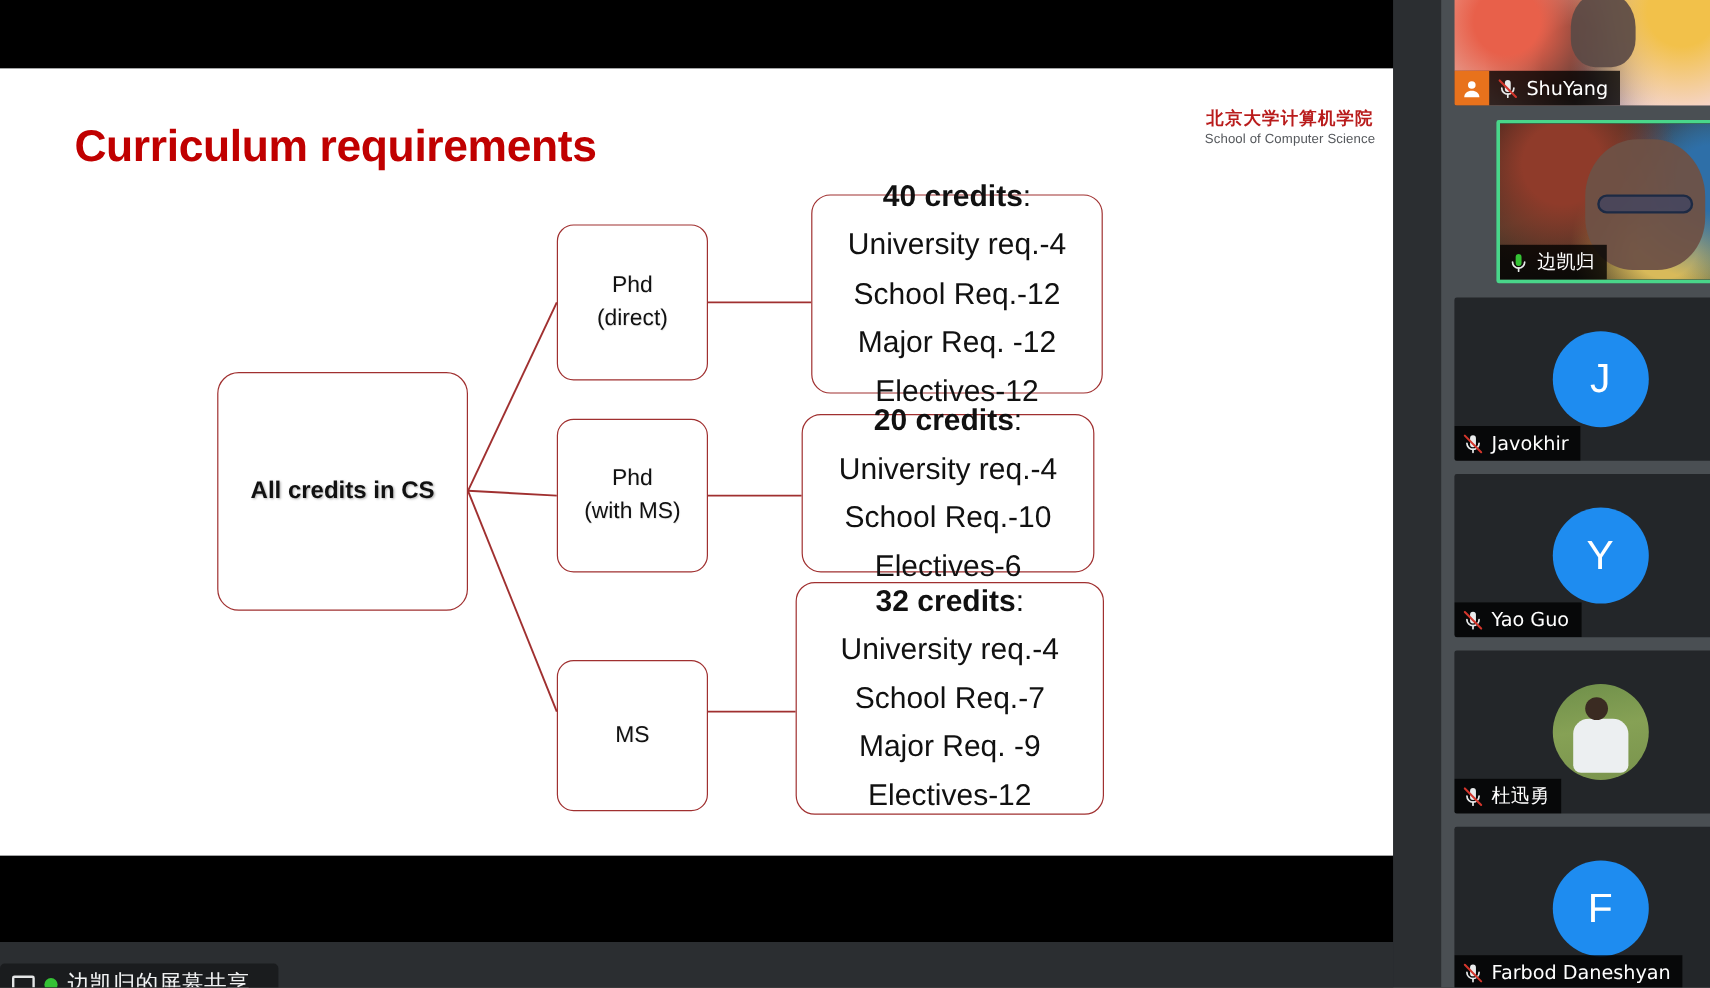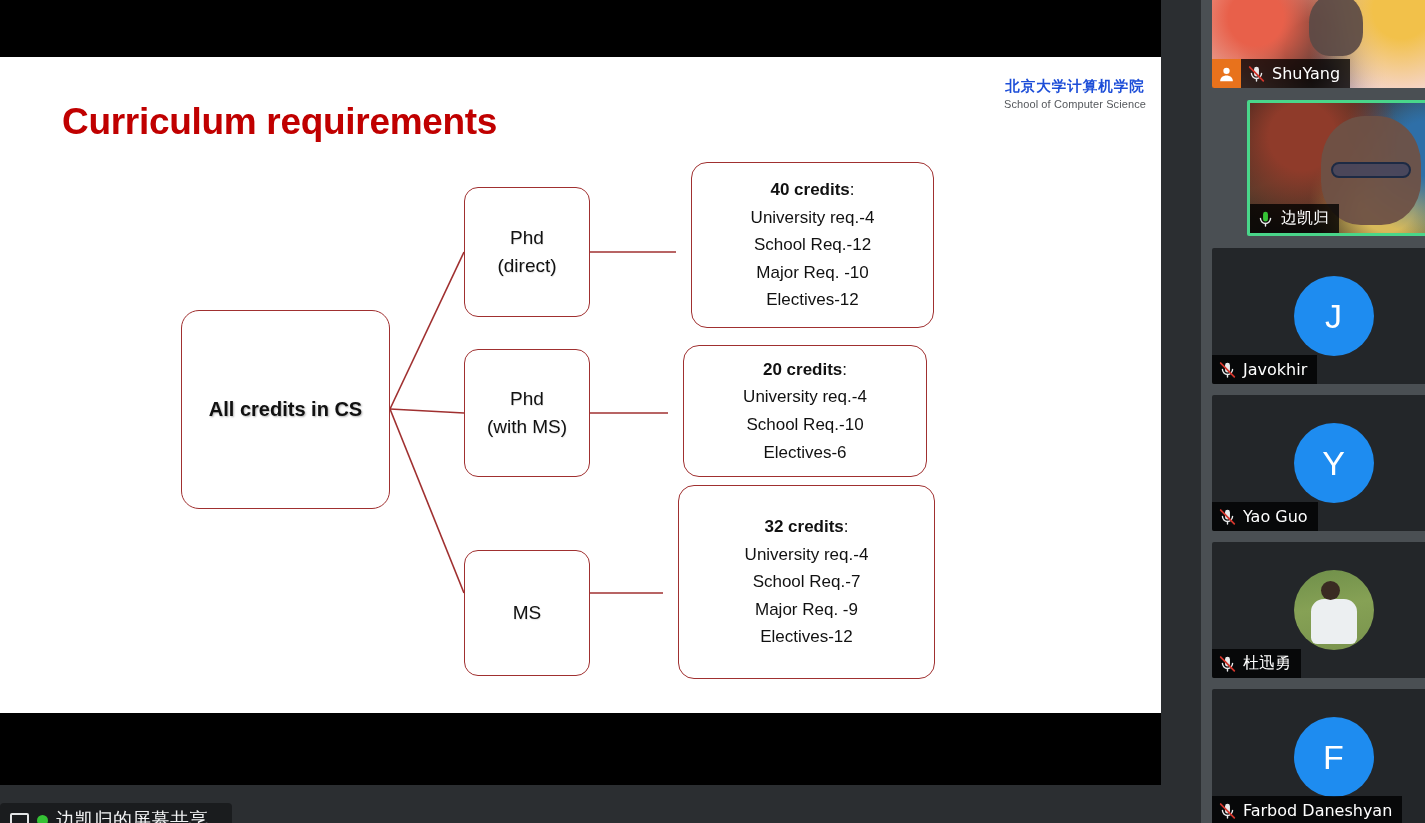--- a/index.html
+++ b/index.html
@@ -65,21 +65,21 @@
   .seal-cs-text {
     position: relative; z-index: 2;
     width: 32px; height: 20px; border-radius: 4px; background: #9d2235;
     color: #fff; font-size: 12px; font-weight: bold; line-height: 20px;
     font-style: italic; letter-spacing: 0.5px;
   }
   .logo-divider {
     width: 1px; height: 50px; background: #8b8b8b;
   }
   .logo-cn {
-    font-size: 14.5px; color: #1d4ed8; font-weight: bold; margin-top: 0;
+    font-size: 14.5px; color: #b91c1c; font-weight: bold; margin-top: 12px;
     letter-spacing: 1px; font-family: "DejaVu Sans", sans-serif;
   }
   .logo-en {
     font-size: 11px; color: #55585c; margin-top: 2px; letter-spacing: 0.1px;
   }
 
   
   #diagram { position: absolute; left: 0; top: 0; width: 1161px; height: 656px; }
   .node {
     position: absolute; border: 1.6px solid #a03030; border-radius: 14px;
@@ -92,23 +92,22 @@
     font-size: 20px; font-weight: bold; border-radius: 18px;
   }
   .node-stage {
     width: 126px; font-size: 19px; font-weight: normal; line-height: 1.45;
   }
   .node-phd-direct { left: 464px; top: 130px; height: 130px; }
   .node-phd-ms     { left: 464px; top: 292px; height: 128px; }
   .node-ms         { left: 464px; top: 473px; height: 126px; margin-top: 20px; }
 
   .node-detail {
-    font-size: 17px; line-height: 1.62; color: #111; padding: 6px 26px;
+    font-size: 25px; line-height: 1.62; color: #111; padding: 6px 26px;
     border-radius: 16px;
-    margin-left: 15px;
   }
   .node-detail .hdr { font-weight: bold; }
   .detail-40 { left: 676px; top: 105px; width: 243px; height: 166px; }
   .detail-20 { left: 668px; top: 288px; width: 244px; height: 132px; }
   .detail-32 { left: 663px; top: 428px; width: 257px; height: 194px; }
 
   .node-root .root-label { text-shadow: 1px 1px 2px rgba(0,0,0,0.30); }
   .node .stage-line { text-shadow: 0.5px 0.5px 1px rgba(0,0,0,0.12); }
   #links { position: absolute; left: 0; top: 0; width: 1161px; height: 656px; z-index: 1; }
 
@@ -272,21 +271,21 @@
         <div class="node node-stage node-ms">
           <div class="stage-line">MS</div>
         </div>
 
         <div class="node node-detail detail-40">
           <div>
             <span class="hdr">40 credits</span><span>:</span>
           </div>
           <div>University req.-4</div>
           <div>School Req.-12</div>
-          <div>Major Req. -10</div>
+          <div>Major Req. -12</div>
           <div>Electives-12</div>
         </div>
 
         <div class="node node-detail detail-20">
           <div>
             <span class="hdr">20 credits</span><span>:</span>
           </div>
           <div>University req.-4</div>
           <div>School Req.-10</div>
           <div>Electives-6</div>

